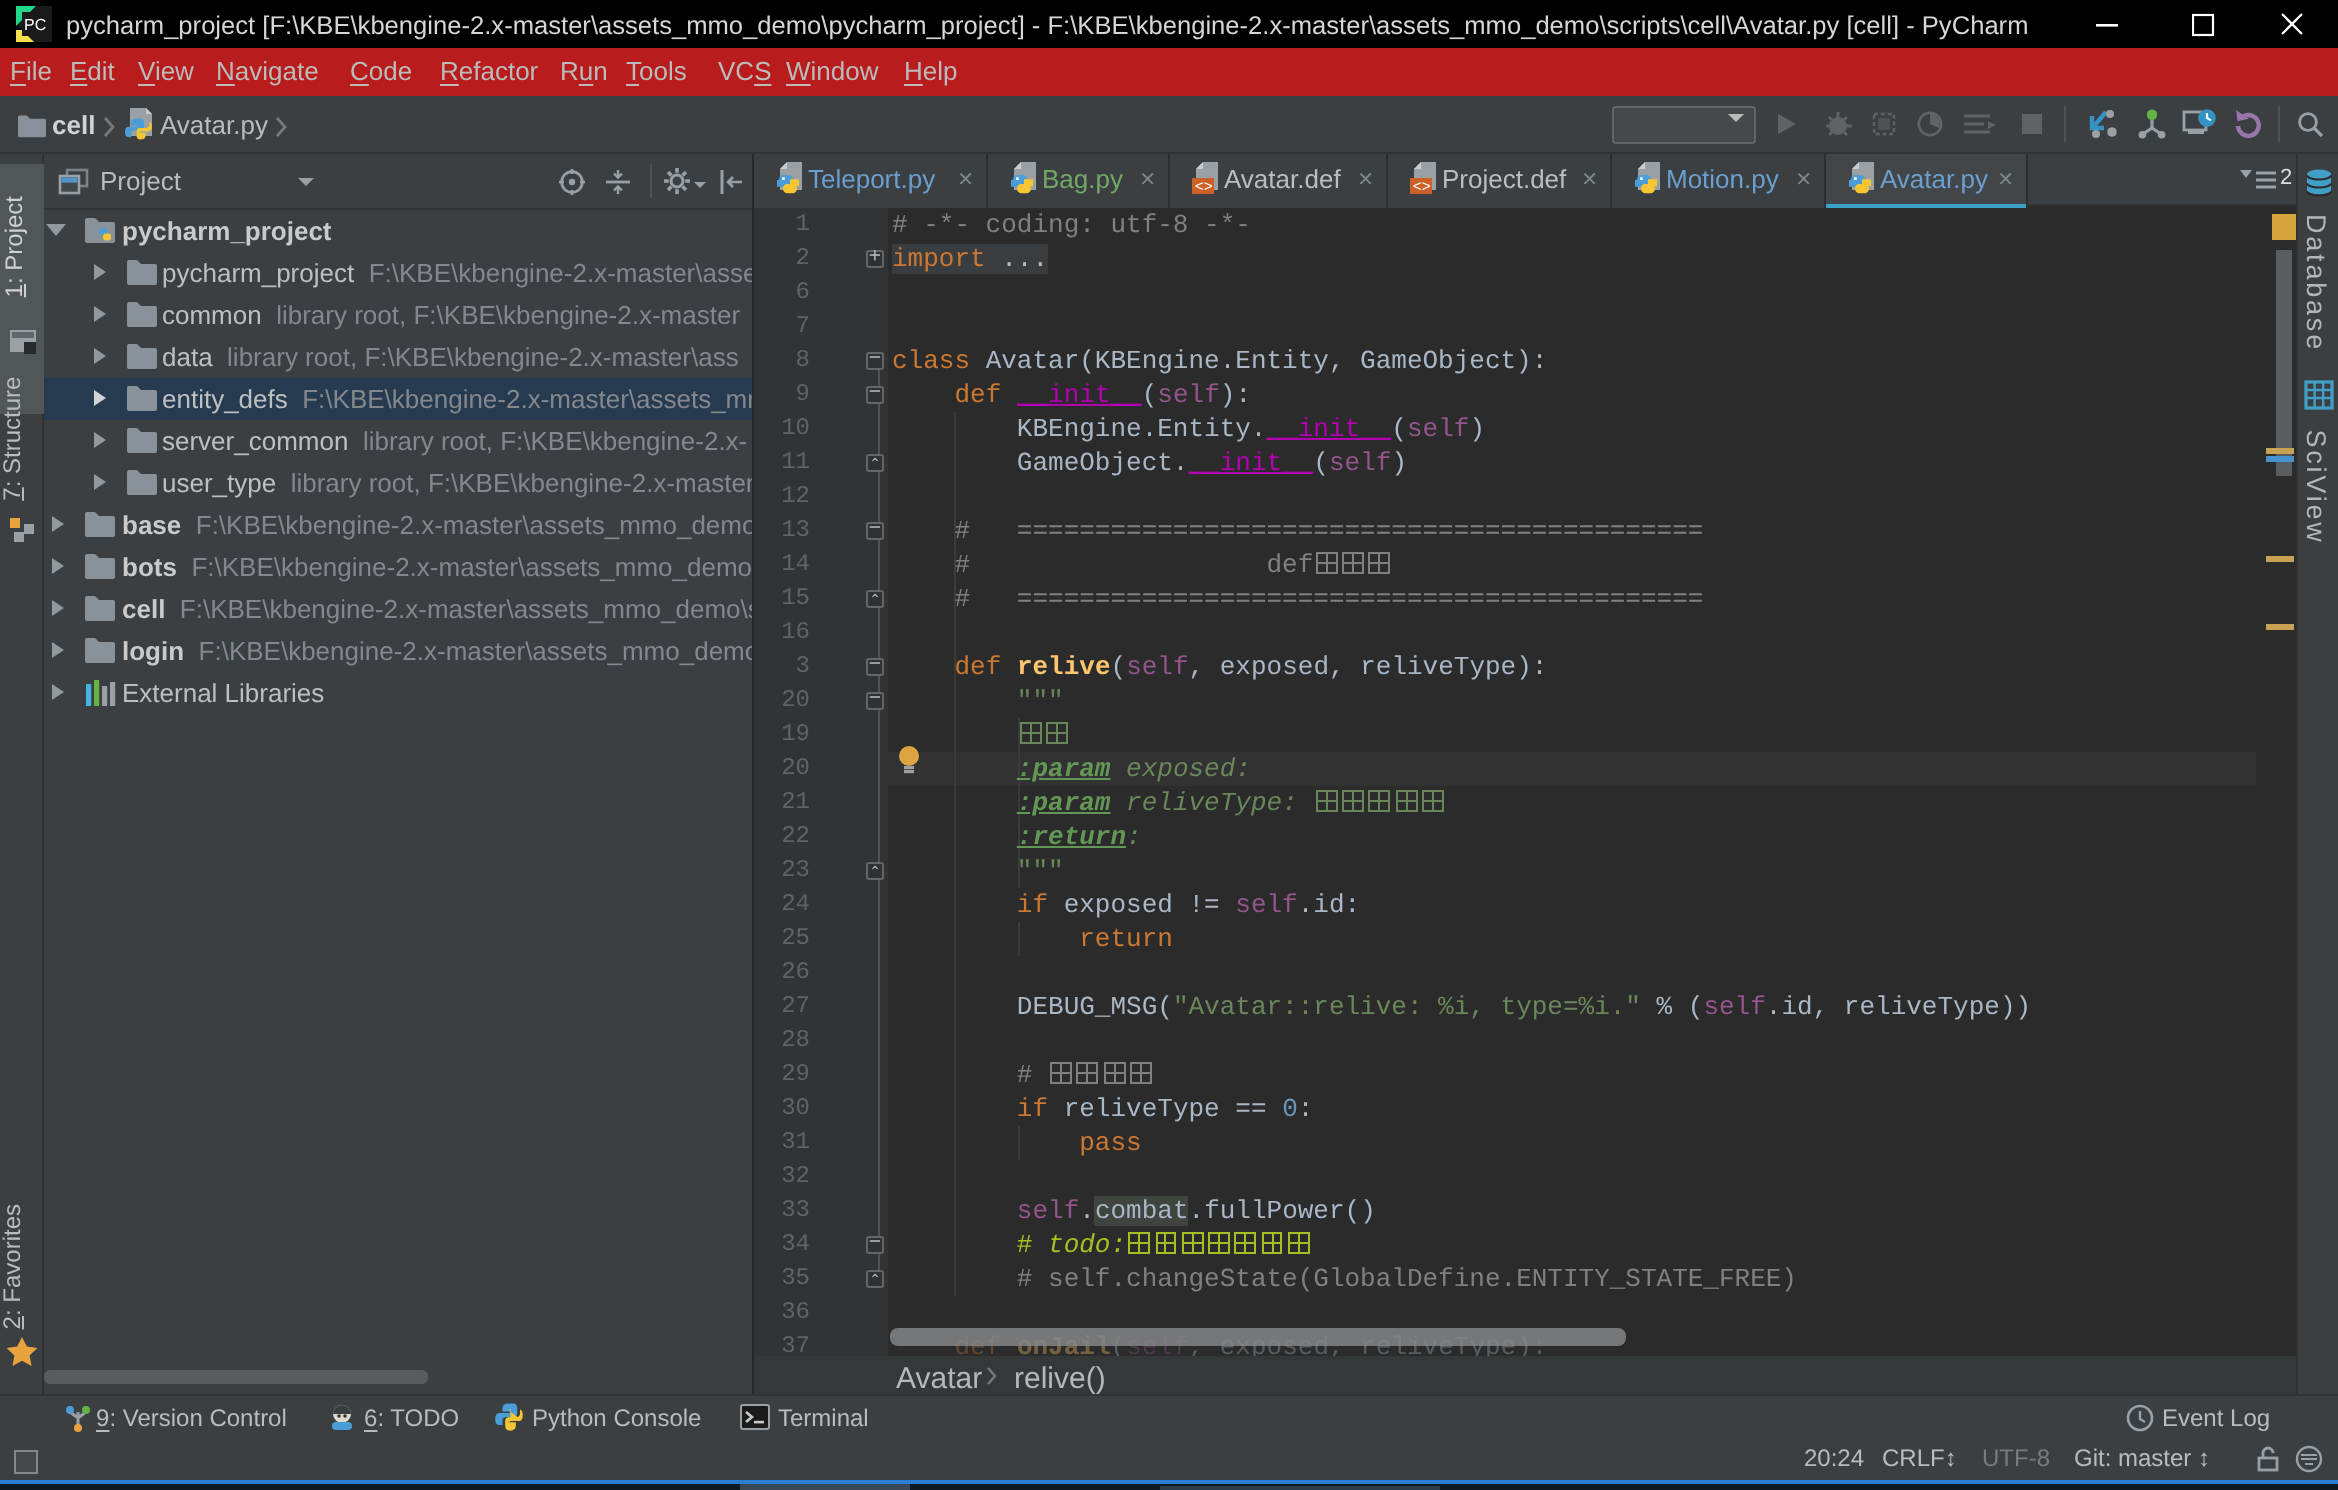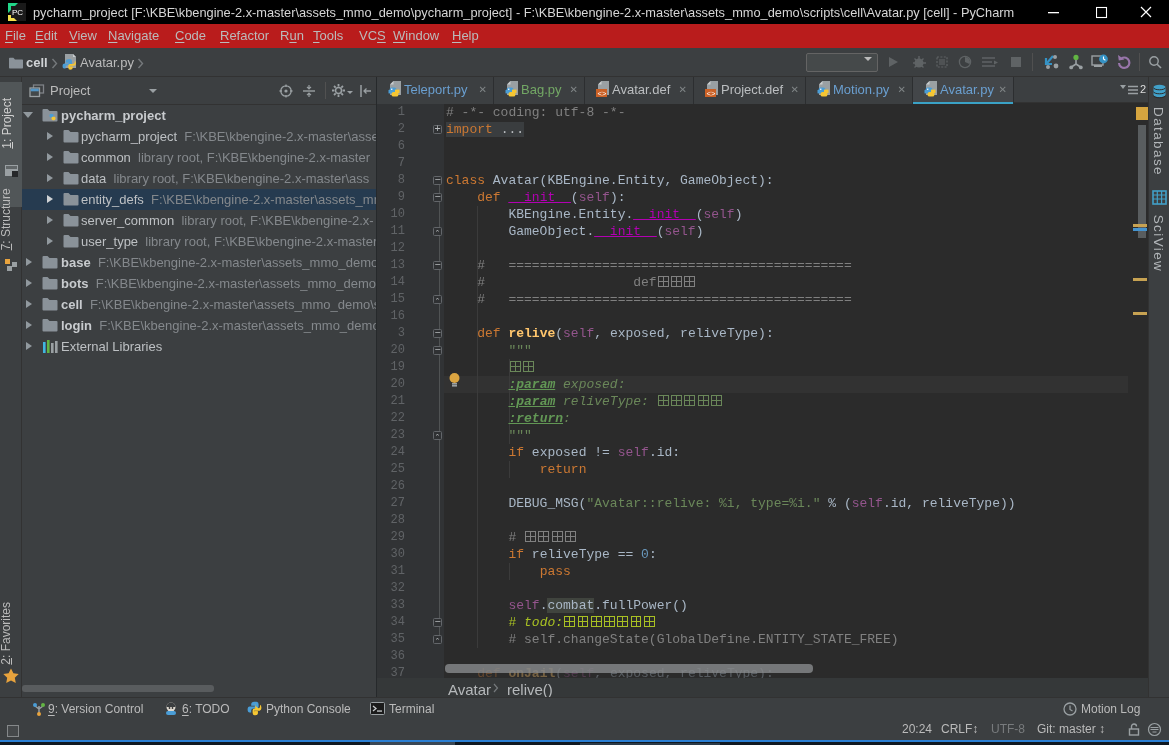--- a/index.html
+++ b/index.html
@@ -537,21 +537,21 @@
   <svg class="abs" style="left:370px;top:4px" width="15" height="13" viewBox="0 0 15 13">
         <rect x="0.5" y="0.5" width="14" height="12" rx="1" fill="#1b1b1b" stroke="#9aa0a3" stroke-width="1"></rect>
         <path d="M3 4 L6 6.5 L3 9" stroke="#c8ccce" stroke-width="1.3" fill="none"></path>
         <rect x="7" y="8.4" width="5" height="1.3" fill="#c8ccce"></rect>
       </svg>
   <span class="abs" style="left:389px;top:4px">Terminal</span>
   <svg class="abs" style="left:1062px;top:3px" width="16" height="16" viewBox="0 0 16 16">
         <circle cx="8" cy="8" r="6" fill="none" stroke="#9aa0a3" stroke-width="1.3"></circle>
         <path d="M8 4.5 L8 8.5 L10.5 10" stroke="#9aa0a3" stroke-width="1.2" fill="none"></path>
       </svg>
-  <span class="abs" style="left:1081px;top:4px">Motion Log</span>
+  <span class="abs" style="left:1081px;top:4px">Event Log</span>
 </div>
 
 <div id="statusbar">
   <div class="abs" style="left:7px;top:6px;width:12px;height:12px;border:1px solid #85888a;background:#45484a"></div>
   <span class="abs" style="left:902px;top:3px">20:24</span>
   <span class="abs" style="left:941px;top:3px">CRLF↕</span>
   <span class="abs" style="left:991px;top:3px;color:#787b7d">UTF-8</span>
   <span class="abs" style="left:1037px;top:3px">Git: master ↕</span>
   <svg class="abs" style="left:1128px;top:4px" width="12" height="13" viewBox="0 0 12 13">
         <rect x="1.5" y="6" width="9" height="6" fill="none" stroke="#9aa0a3" stroke-width="1.4"></rect>

